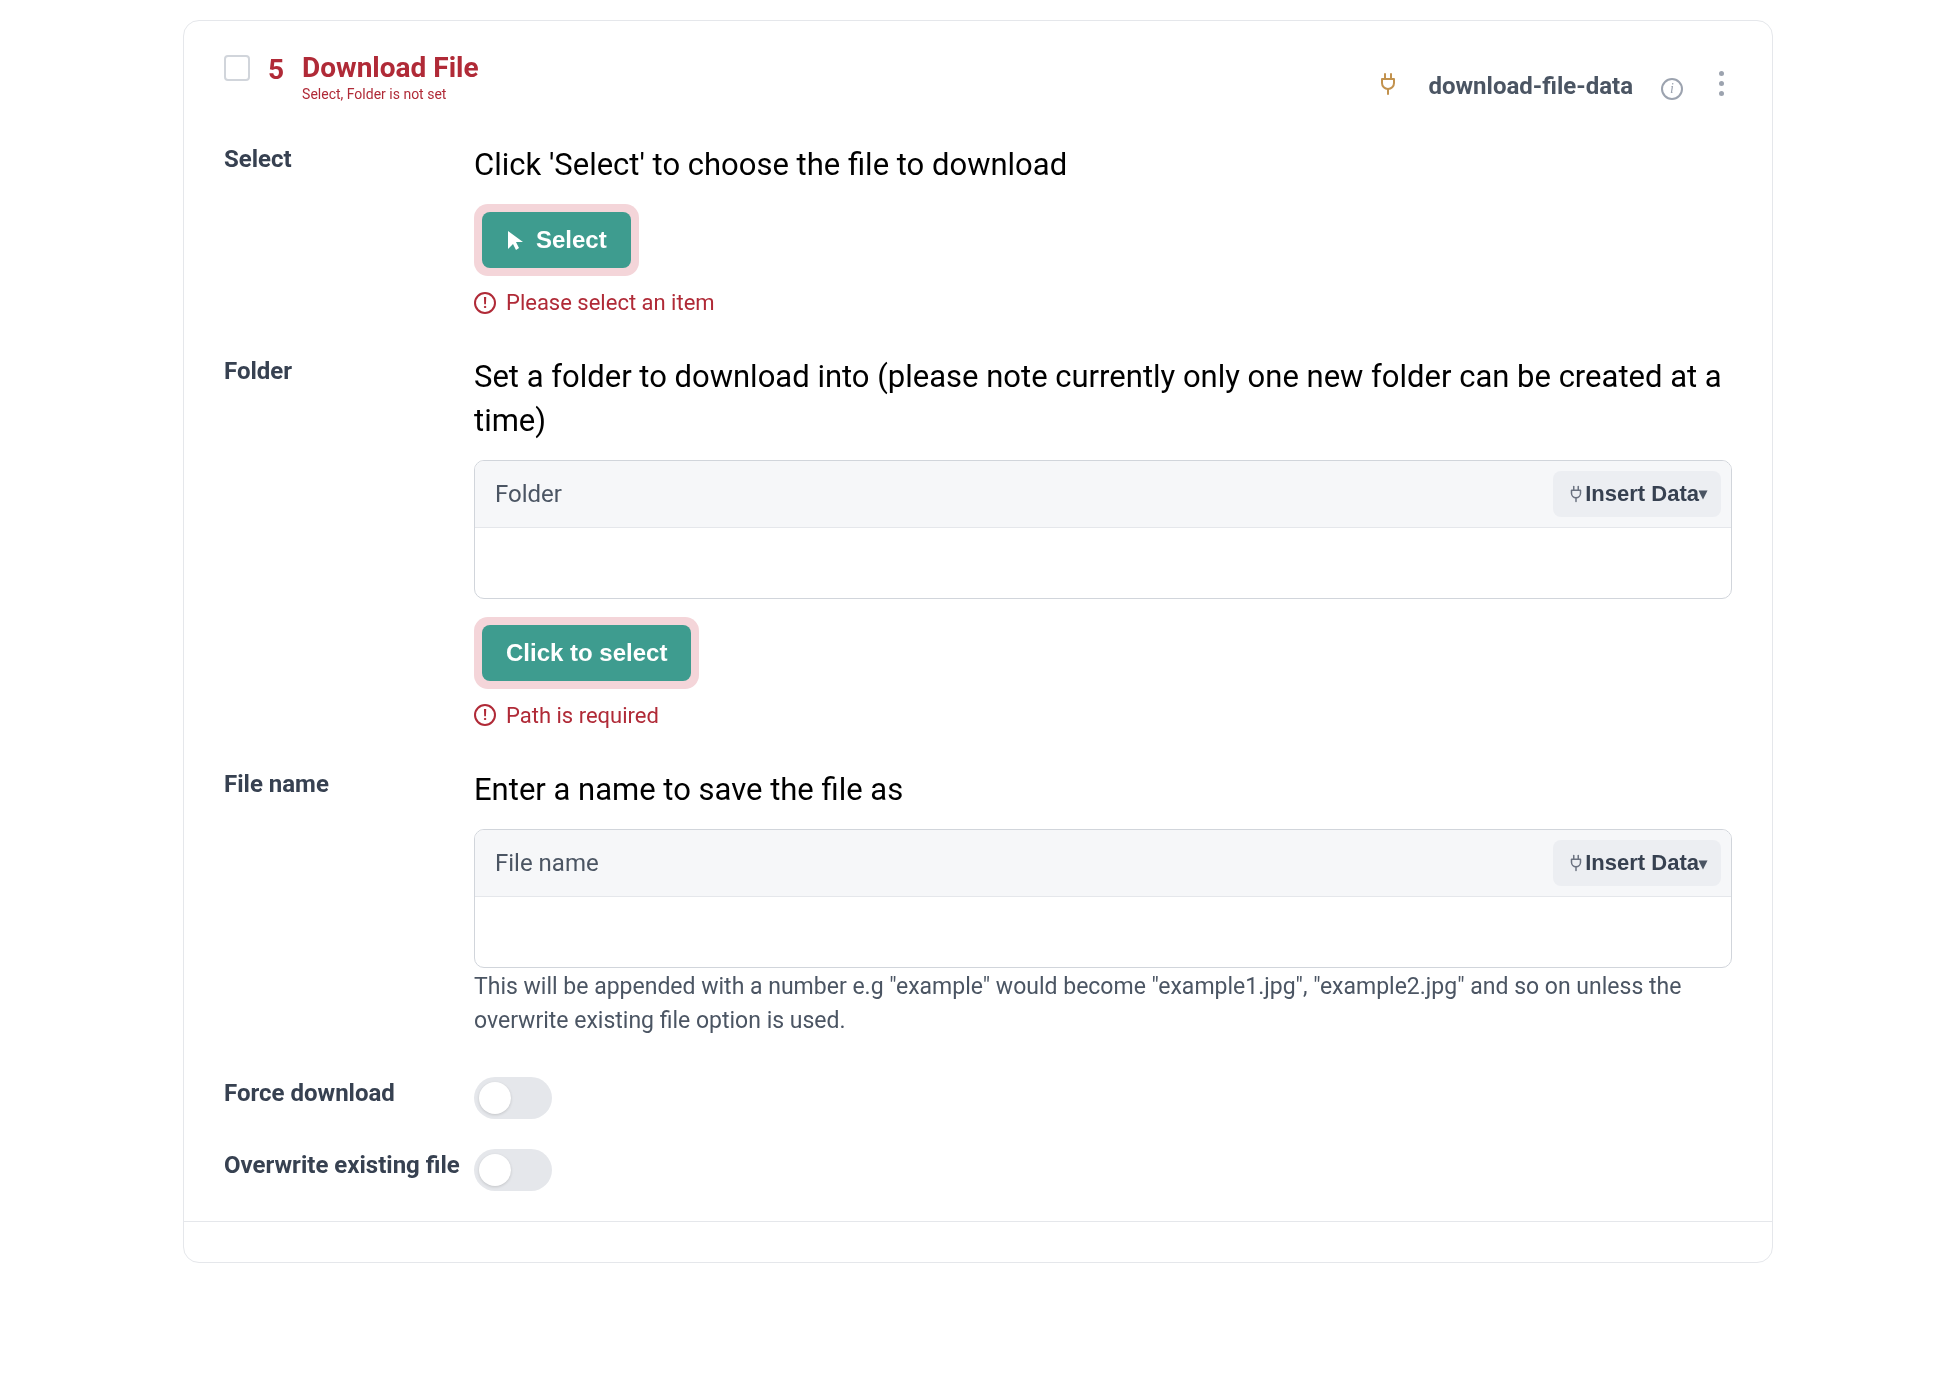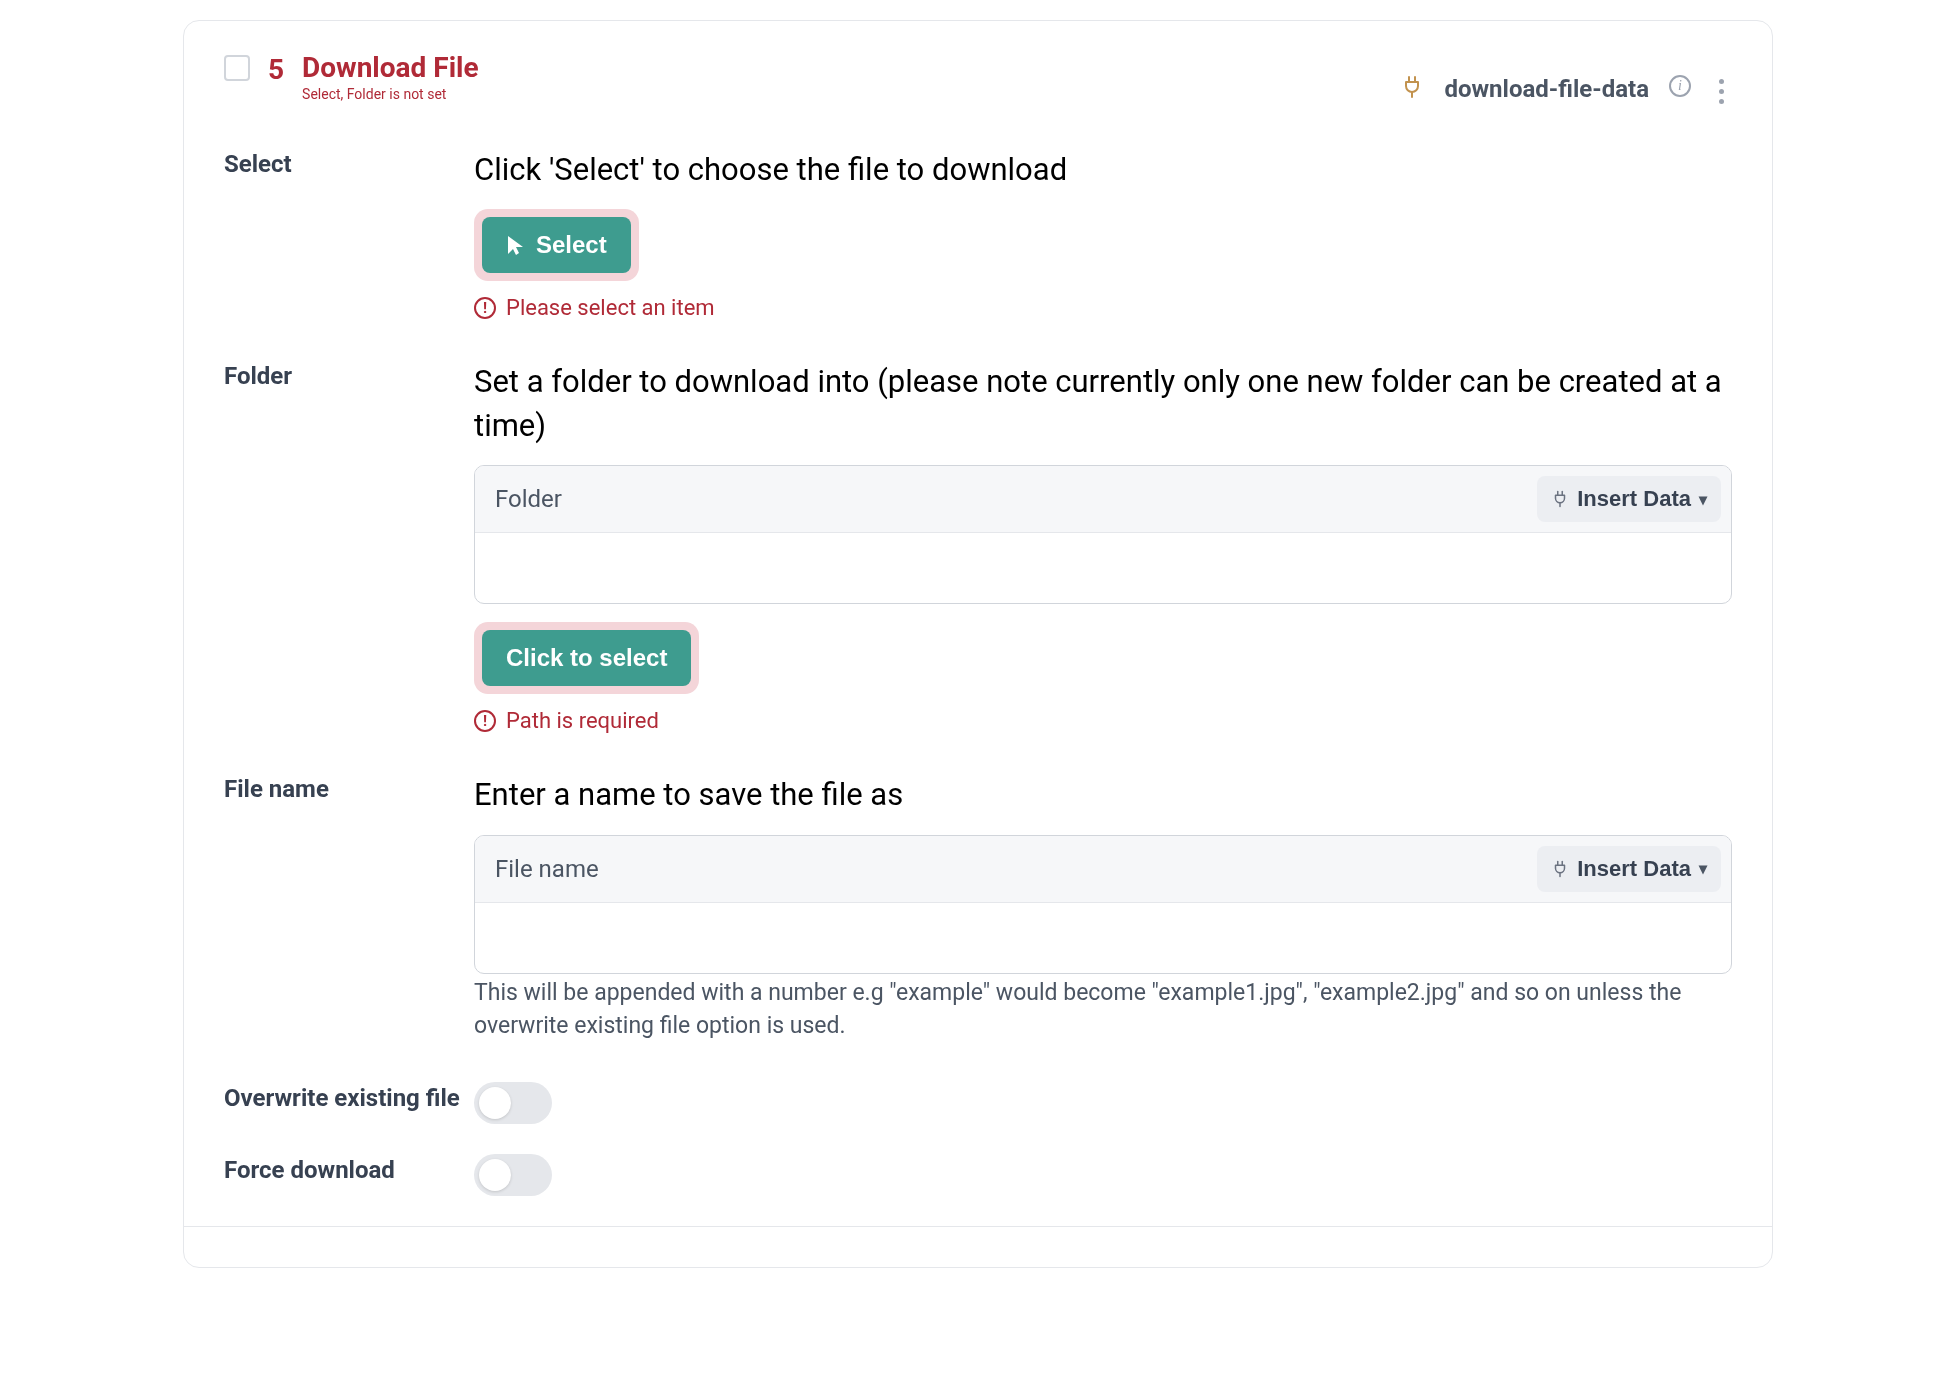--- a/index.html
+++ b/index.html
@@ -50,23 +50,23 @@
     line-height: 1.2;
     text-align: right;
   }
   .step-subtitle {
     font-size: 14px;
     color: #b02a37;
     line-height: 1.3;
   }
   .header-right {
     display: flex;
-    align-items: flex-start;
-    gap: 20px;
-    margin-top: 24px;
+    align-items: flex-end;
+    gap: 28px;
+    margin-top: 16px;
   }
   .plug-icon {
     color: #c2924e;
   }
   .module-name {
     font-size: 24px;
     font-weight: 700;
     color: #4b5563;
   }
   .info-icon {
@@ -178,21 +178,21 @@
     padding: 10px 10px 10px 20px;
     border-bottom: 1px solid #e5e7eb;
   }
   .input-header-label {
     font-size: 24px;
     color: #4b5563;
   }
   .insert-data-btn {
     display: inline-flex;
     align-items: center;
-    gap: 8px;
+    gap: 0;
     background: #eceef2;
     border: none;
     border-radius: 8px;
     padding: 10px 14px;
     font-size: 22px;
     font-weight: 700;
     color: #374151;
     cursor: pointer;
   }
   .insert-plug { color: #6b7280; display: inline-flex; }
@@ -334,30 +334,30 @@
             <span class="chev">▾</span>
           </button>
         </div>
         <div class="input-body"></div>
       </div>
       <div class="hint-text">This will be appended with a number e.g "example" would become "example1.jpg", "example2.jpg" and so on unless the overwrite existing file option is used.</div>
     </div>
   </div>
 
   <div class="form-row compact">
-    <div class="label-col">Overwrite existing file</div>
+    <div class="label-col">Force download</div>
     <div class="field-col">
       <div class="toggle">
         <div class="toggle-knob"></div>
       </div>
     </div>
   </div>
 
   <div class="form-row compact">
-    <div class="label-col">Force download</div>
+    <div class="label-col">Overwrite existing file</div>
     <div class="field-col">
       <div class="toggle">
         <div class="toggle-knob"></div>
       </div>
     </div>
   </div>
 
   <div class="divider"></div>
 
 </div>

